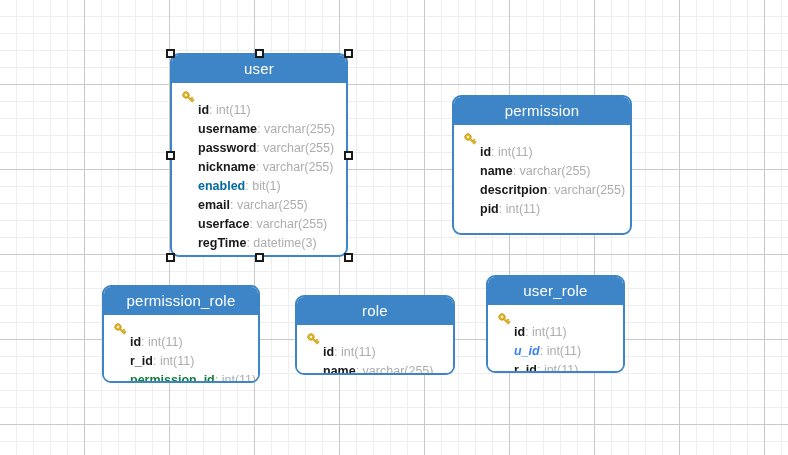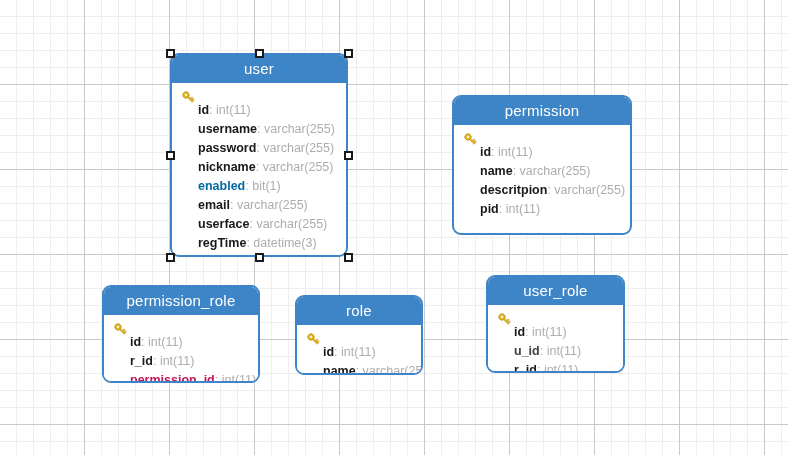--- a/index.html
+++ b/index.html
@@ -196,25 +196,25 @@
             </svg>
           </span>
           <span class="field-text" style="color: rgb(173, 173, 173);"><span class="field-name" style="color: rgb(26, 26, 26);">id</span>: <span>int(11)</span></span>
         </div>
         <div class="field-row">
           <span class="key-slot"></span>
           <span class="field-text" style="color: rgb(173, 173, 173);"><span class="field-name" style="color: rgb(26, 26, 26);">r_id</span>: <span>int(11)</span></span>
         </div>
         <div class="field-row">
           <span class="key-slot"></span>
-          <span class="field-text" style="color: rgb(173, 173, 173);"><span class="field-name" style="color: #be185d;">permission_id</span>: <span>int(11)</span></span>
-        </div>
-      </div>
-    </div>
-    <div class="entity" style="left: 295px; top: 295px; width: 128px; height: 80px; border-color: rgb(61, 133, 198);">
+          <span class="field-text" style="color: rgb(173, 173, 173);"><span class="field-name" style="color: #15803d;">permission_id</span>: <span>int(11)</span></span>
+        </div>
+      </div>
+    </div>
+    <div class="entity" style="left: 295px; top: 295px; width: 160px; height: 80px; border-color: rgb(61, 133, 198);">
       <div class="entity-header" style="background: rgb(61, 133, 198); color: rgb(255, 255, 255);">role</div>
       <div class="entity-body">
         <div class="field-row">
           <span class="key-slot">
             <svg width="15" height="15" viewBox="0 0 16 16">
               <g transform="rotate(-45 8 8)">
                 <circle cx="8" cy="4.2" r="3.4" fill="#e8b923" stroke="#b8901a" stroke-width="0.8"></circle>
                 <circle cx="8" cy="4.2" r="1.15" fill="#ffffff"></circle>
                 <rect x="7.1" y="7.0" width="1.9" height="7.4" fill="#e8b923" stroke="#b8901a" stroke-width="0.6"></rect>
                 <rect x="8.9" y="10.2" width="2.3" height="1.5" fill="#e8b923" stroke="#b8901a" stroke-width="0.5"></rect>
@@ -242,21 +242,21 @@
                 <rect x="7.1" y="7.0" width="1.9" height="7.4" fill="#e8b923" stroke="#b8901a" stroke-width="0.6"></rect>
                 <rect x="8.9" y="10.2" width="2.3" height="1.5" fill="#e8b923" stroke="#b8901a" stroke-width="0.5"></rect>
                 <rect x="8.9" y="12.6" width="1.8" height="1.4" fill="#e8b923" stroke="#b8901a" stroke-width="0.5"></rect>
               </g>
             </svg>
           </span>
           <span class="field-text" style="color: rgb(173, 173, 173);"><span class="field-name" style="color: rgb(26, 26, 26);">id</span>: <span>int(11)</span></span>
         </div>
         <div class="field-row">
           <span class="key-slot"></span>
-          <span class="field-text" style="color: rgb(173, 173, 173);"><span class="field-name" style="color: #404040;">u_id</span>: <span>int(11)</span></span>
+          <span class="field-text" style="color: rgb(173, 173, 173);"><span class="field-name" style="color: #3b82f6; font-style: italic;">u_id</span>: <span>int(11)</span></span>
         </div>
         <div class="field-row">
           <span class="key-slot"></span>
           <span class="field-text" style="color: rgb(173, 173, 173);"><span class="field-name" style="color: rgb(26, 26, 26);">r_id</span>: <span>int(11)</span></span>
         </div>
       </div>
     </div>
   </div>
 
 </body></html>

